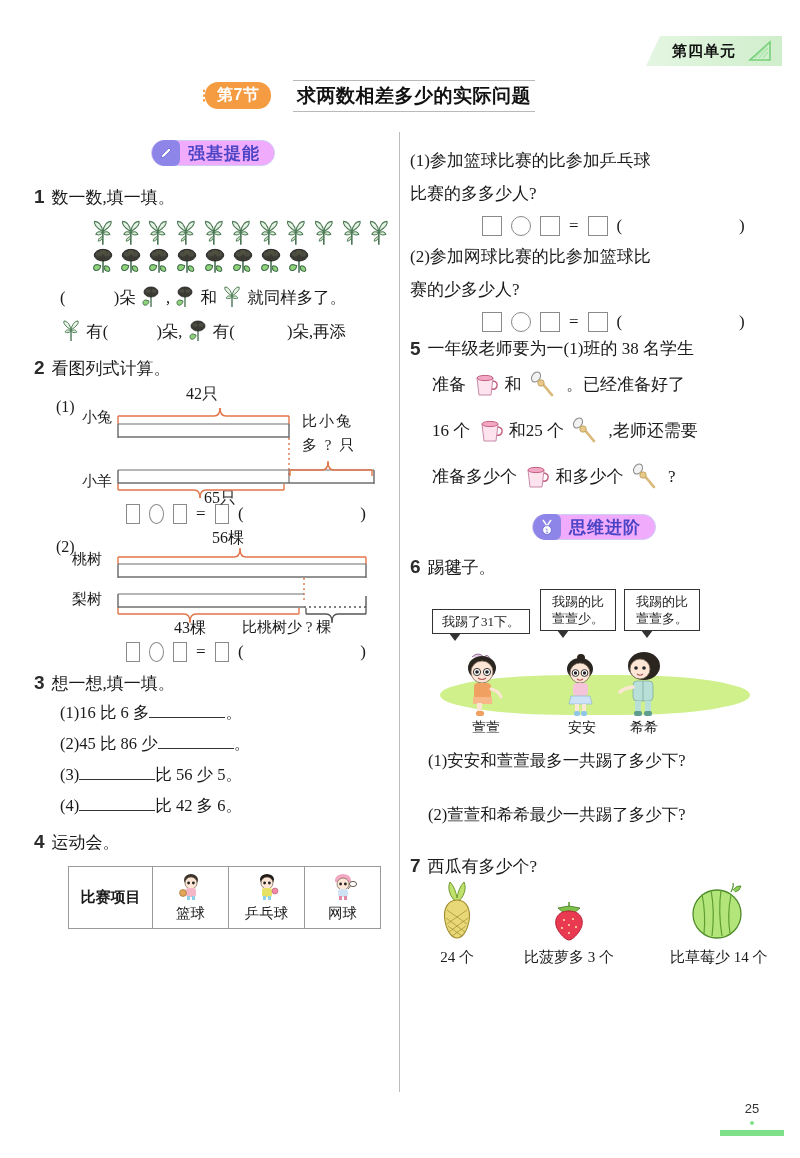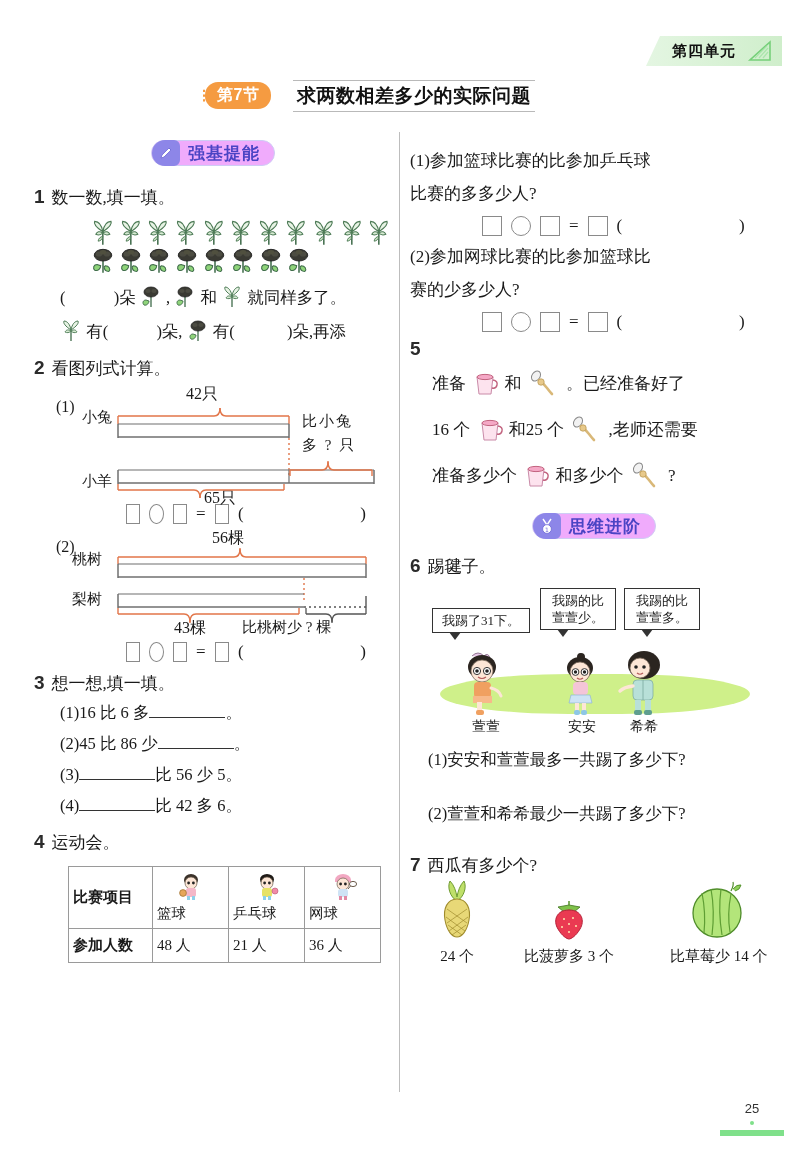--- a/index.html
+++ b/index.html
@@ -101,21 +101,21 @@
   .eparen{ font-size:17px; letter-spacing:26px; }
 
   
   .flowers{ margin:8px 0 6px 56px; }
   .frow{ display:flex; gap:2px; }
   .frow2{ margin-top:0px; margin-left:0px; }
 
   
   table.sports{ border-collapse:collapse; margin:10px 0 0 34px; }
   table.sports td{
-    border:1.3px solid #9a9a9a; text-align:left; vertical-align:middle;
+    border:1.3px solid #9a9a9a; text-align:center; vertical-align:middle;
     font-size:15px; padding:3px 4px;
   }
   td.hdr{ font-family:"Liberation Sans",sans-serif; font-weight:bold; font-size:15.5px; width:84px; height:62px; }
   td.item{ width:76px; height:62px; }
   td.cnt{ height:34px; }
   .item-ico{ display:block; margin:0 auto 1px; }
   .item-name{ font-size:14.5px; }
 
   
   .scene{ position:relative; width:330px; height:150px; margin:6px 0 0 22px; }
@@ -567,26 +567,20 @@
                   <circle cx="19.4" cy="11" r="1.4" fill="#222"></circle>
               <rect x="12" y="16" width="10" height="8" rx="2.5" fill="#cfe3f5"></rect>
               <rect x="13" y="23" width="3" height="4" fill="#e28aa5"></rect>
                   <rect x="18" y="23" width="3" height="4" fill="#e28aa5"></rect>
               <ellipse cx="27" cy="11" rx="3.6" ry="2.6" fill="none" stroke="#6b5b4b" stroke-width="1"></ellipse>
               <line x1="24.5" y1="13" x2="22" y2="16" stroke="#6b5b4b" stroke-width="1"></line>
             </svg>
             <span class="item-name">网球</span>
           </td>
         </tr>
-        <tr>
-          <td class="hdr cnt">参加人数</td>
-          <td class="cnt">48 人</td>
-          <td class="cnt">21 人</td>
-          <td class="cnt">36 人</td>
-        </tr>
       </tbody>
         </table>
     </div>
   </div>
 
   <div class="col-right">
 
     <div style="margin-top:4px;">
       <div style="font-size:17px;line-height:33px;">
         <span>(1)</span><span>参加篮球比赛的比参加乒乓球</span>
@@ -610,20 +604,21 @@
         <span class="ebox"></span>
         <span class="eeq">=</span>
         <span class="ebox"></span>
         <span class="eparen">(&nbsp;&nbsp;&nbsp;)</span>
       </div>
     </div>
 
     <div class="q" style="margin-top:2px;">
       <div class="qhead">
         <span class="qnum">5</span>
+        <span class="qtext" style="line-height:26px;">一年级老师要为一(1)班的 38 名学生</span>
       </div>
       <div style="font-size:17px;line-height:46px;margin-left:22px;">
         <div>
           <span>准备</span>
           <svg width="30" height="28" viewBox="0 0 30 28" style="vertical-align:-8px">
             <path d="M7 8 L9 25 L21 25 L23 8 Z" fill="#fde3ee" stroke="#c98aa8" stroke-width="1"></path>
             <ellipse cx="15" cy="8" rx="8" ry="2.6" fill="#f5a8c6" stroke="#c2637f" stroke-width="1"></ellipse>
             <path d="M23 11 q5 1 4 5 q-1 4 -5 3" fill="none" stroke="#c2637f" stroke-width="1.4"></path>
           </svg>
           <span>和</span>

